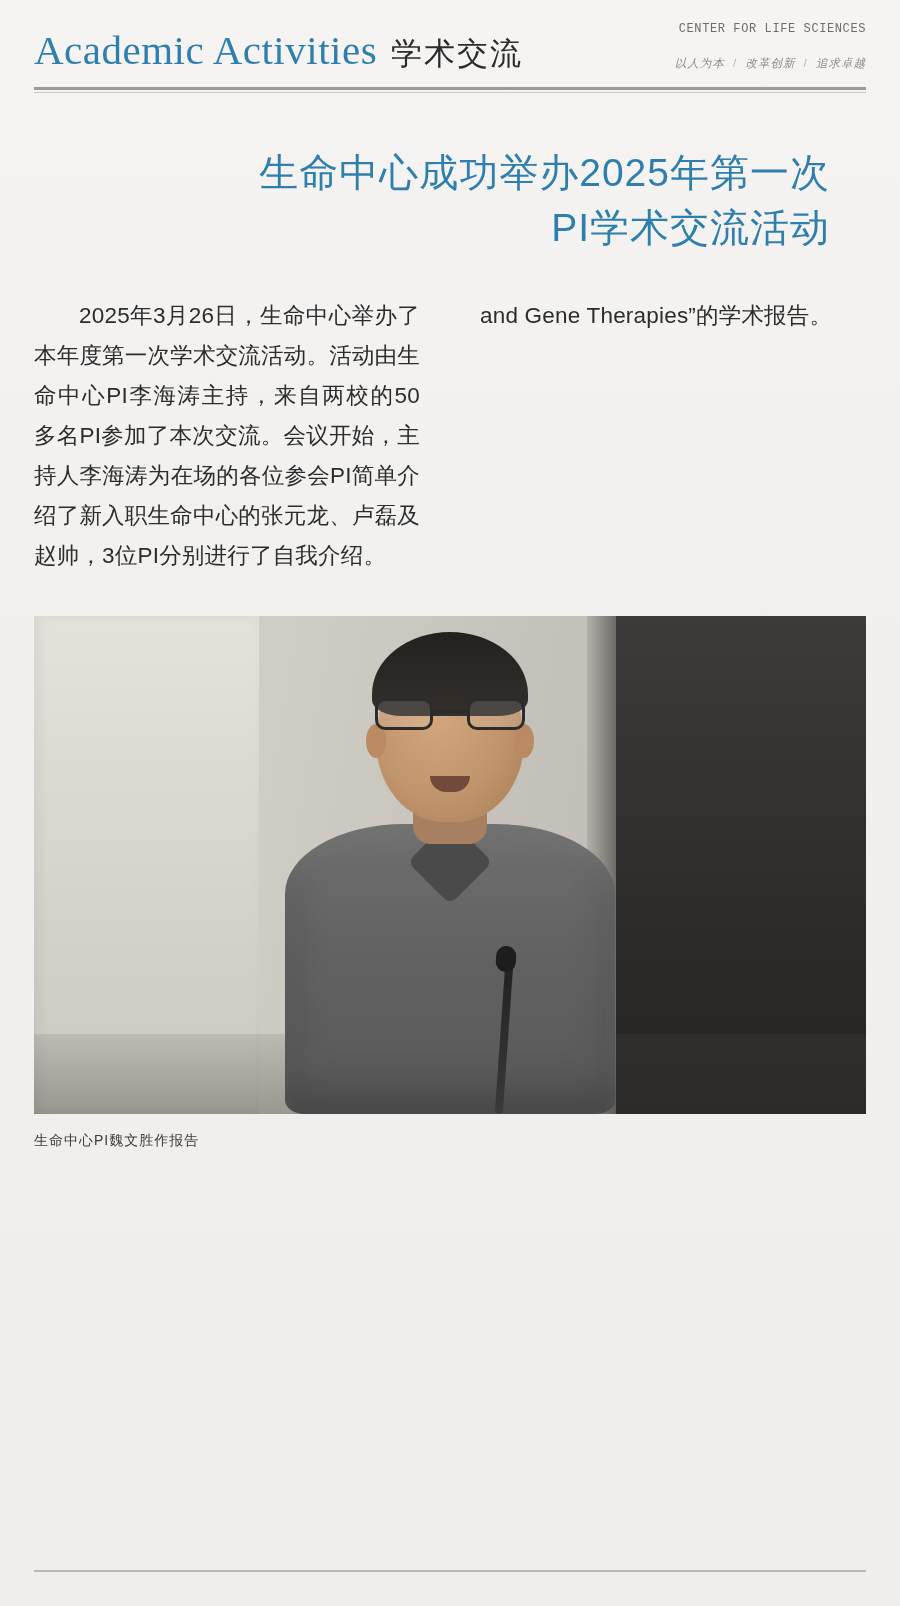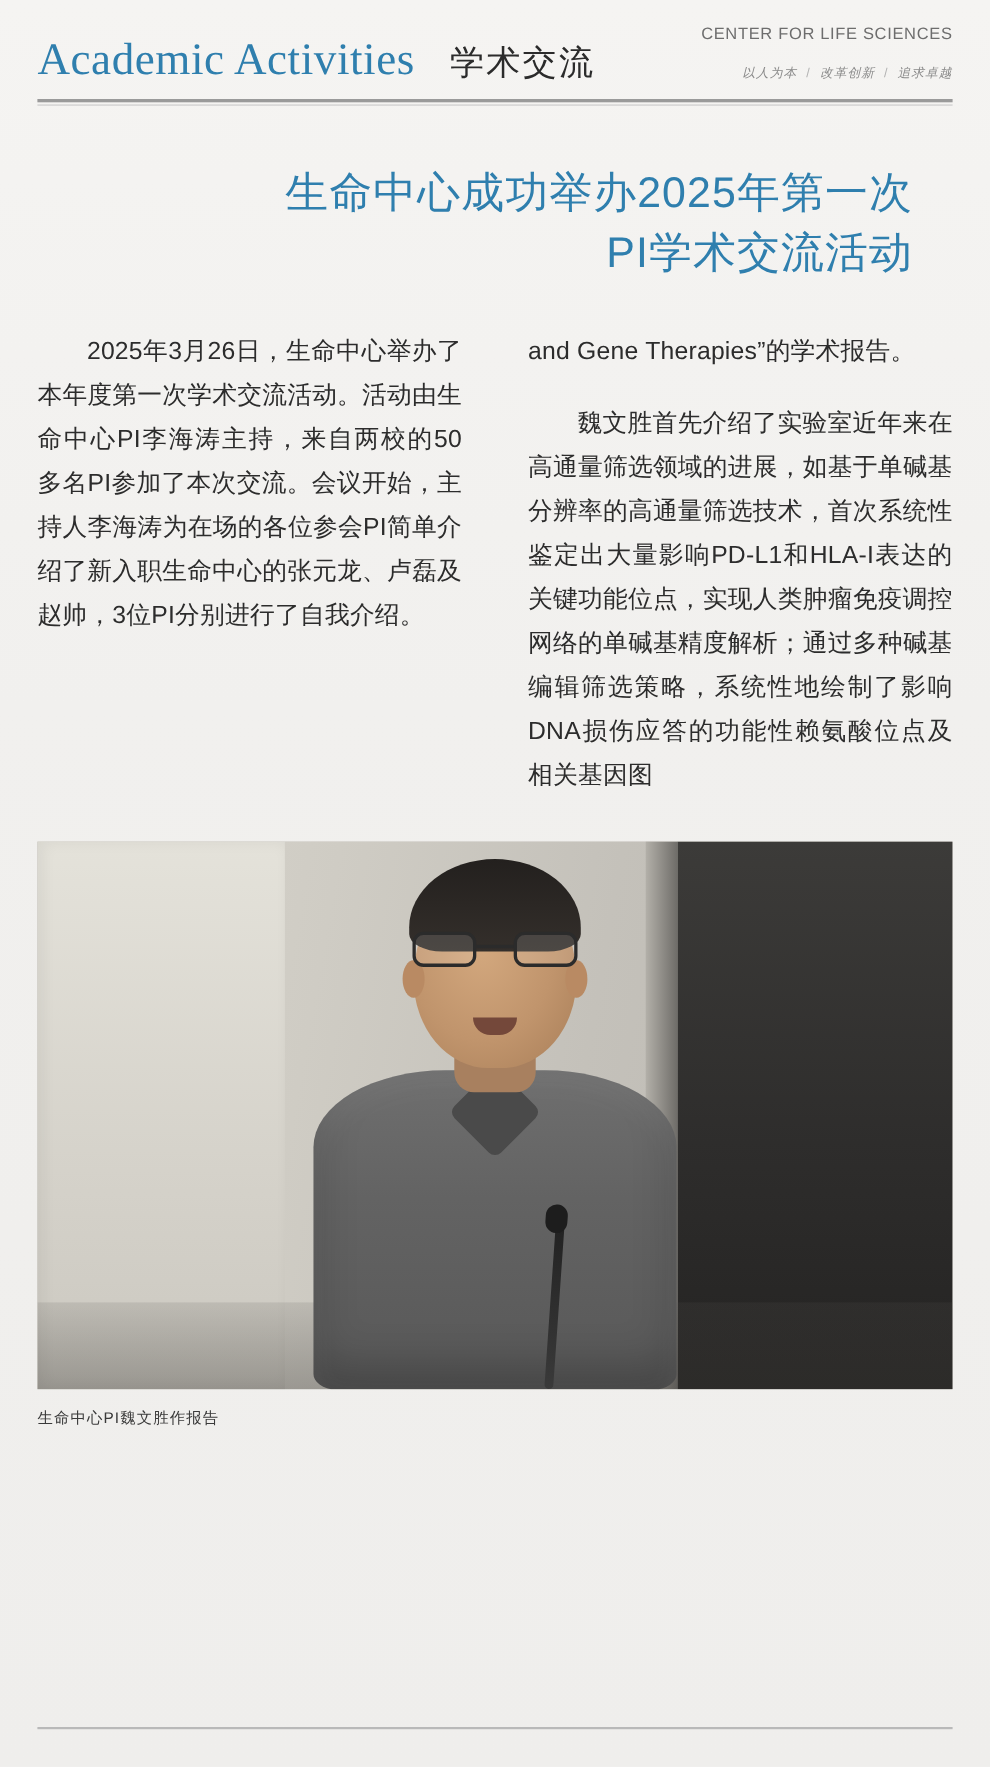--- a/index.html
+++ b/index.html
@@ -26,43 +26,43 @@
   .header {
     position: relative;
     padding: 22px 34px 0 34px;
     display: flex;
     align-items: flex-end;
     justify-content: space-between;
   }
   .header-left {
     display: flex;
     align-items: baseline;
-    gap: 32px;
+    gap: 14px;
     white-space: nowrap;
   }
   .header-en {
     font-family: "Liberation Serif", serif;
     font-size: 41px;
     letter-spacing: 0.5px;
     color: #2f7fae;
     font-weight: 400;
   }
   .header-cn {
     font-family: "Liberation Sans", sans-serif;
     font-size: 31px;
     color: #2b2b2b;
     letter-spacing: 2px;
   }
   .header-right {
     text-align: right;
     padding-bottom: 4px;
   }
   .brand-en {
-    font-family: Liberation Sans, sans-serif;
-    font-size: 15px;
+    font-family: Liberation Mono, monospace;
+    font-size: 12px;
     letter-spacing: 0.6px;
     color: #6d6d6d;
     white-space: nowrap;
   }
   .brand-slogan {
     margin-top: 20px;
     font-size: 11.5px;
     color: #8a8a8a;
     font-style: italic;
     letter-spacing: 1px;
@@ -337,21 +337,20 @@
     <span>生命中心成功举办2025年第一次</span><br>
     <span>PI学术交流活动</span>
   </h1>
 
   <div class="columns">
     <div class="col">
       <p>2025年3月26日，生命中心举办了本年度第一次学术交流活动。活动由生命中心PI李海涛主持，来自两校的50多名PI参加了本次交流。会议开始，主持人李海涛为在场的各位参会PI简单介绍了新入职生命中心的张元龙、卢磊及赵帅，3位PI分别进行了自我介绍。</p>
     </div>
     <div class="col">
       <p class="no-indent">and Gene Therapies”的学术报告。</p>
-      <p>魏文胜首先介绍了实验室近年来在高通量筛选领域的进展，如基于单碱基分辨率的高通量筛选技术，首次系统性鉴定出大量影响PD-L1和HLA-I表达的关键功能位点，实现人类肿瘤免疫调控网络的单碱基精度解析；通过多种碱基编辑筛选策略，系统性地绘制了影响DNA损伤应答的功能性赖氨酸位点及相关基因图</p>
     </div>
   </div>
 
   <div class="figure">
     <div class="photo">
       <div class="wall"></div>
       <div class="wall-panel"></div>
       <div class="screen-edge"></div>
       <div class="screen"></div>
       <div class="floorline"></div>

